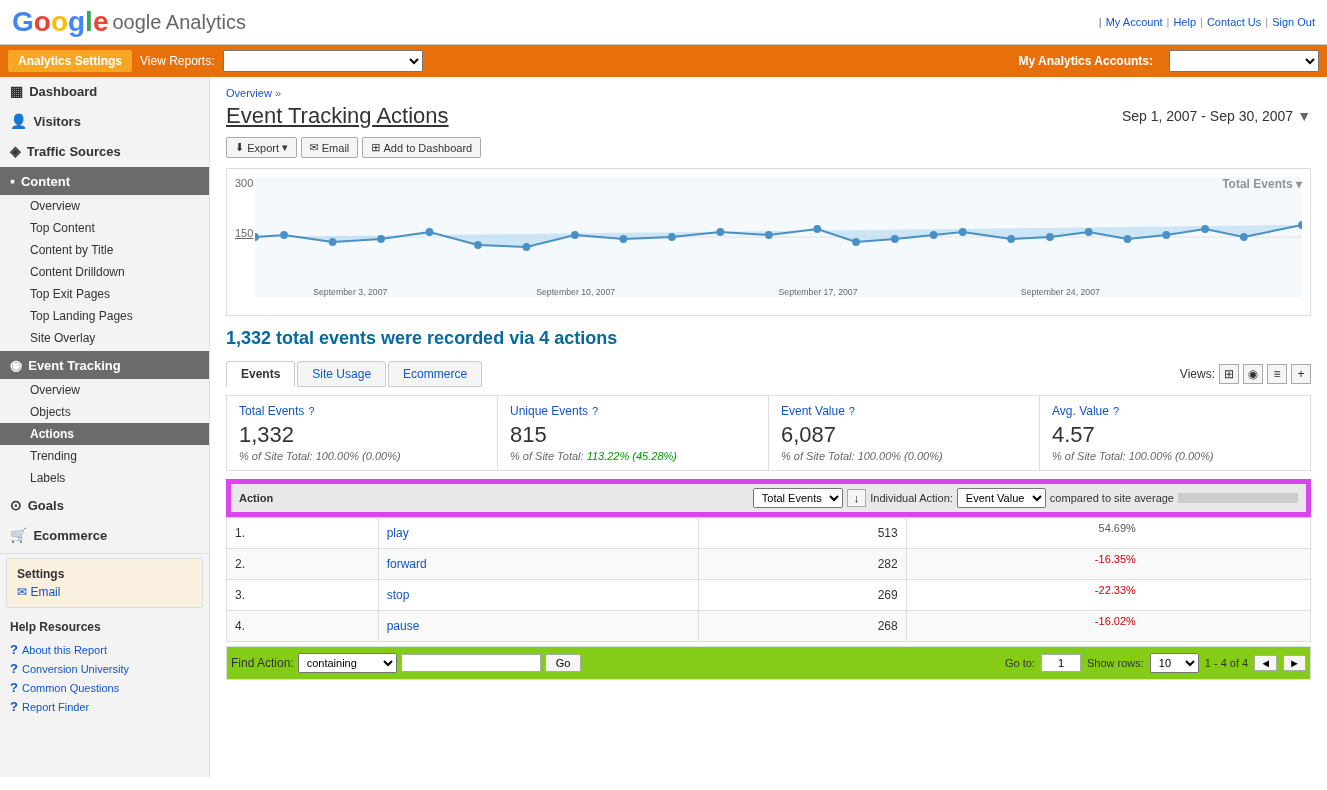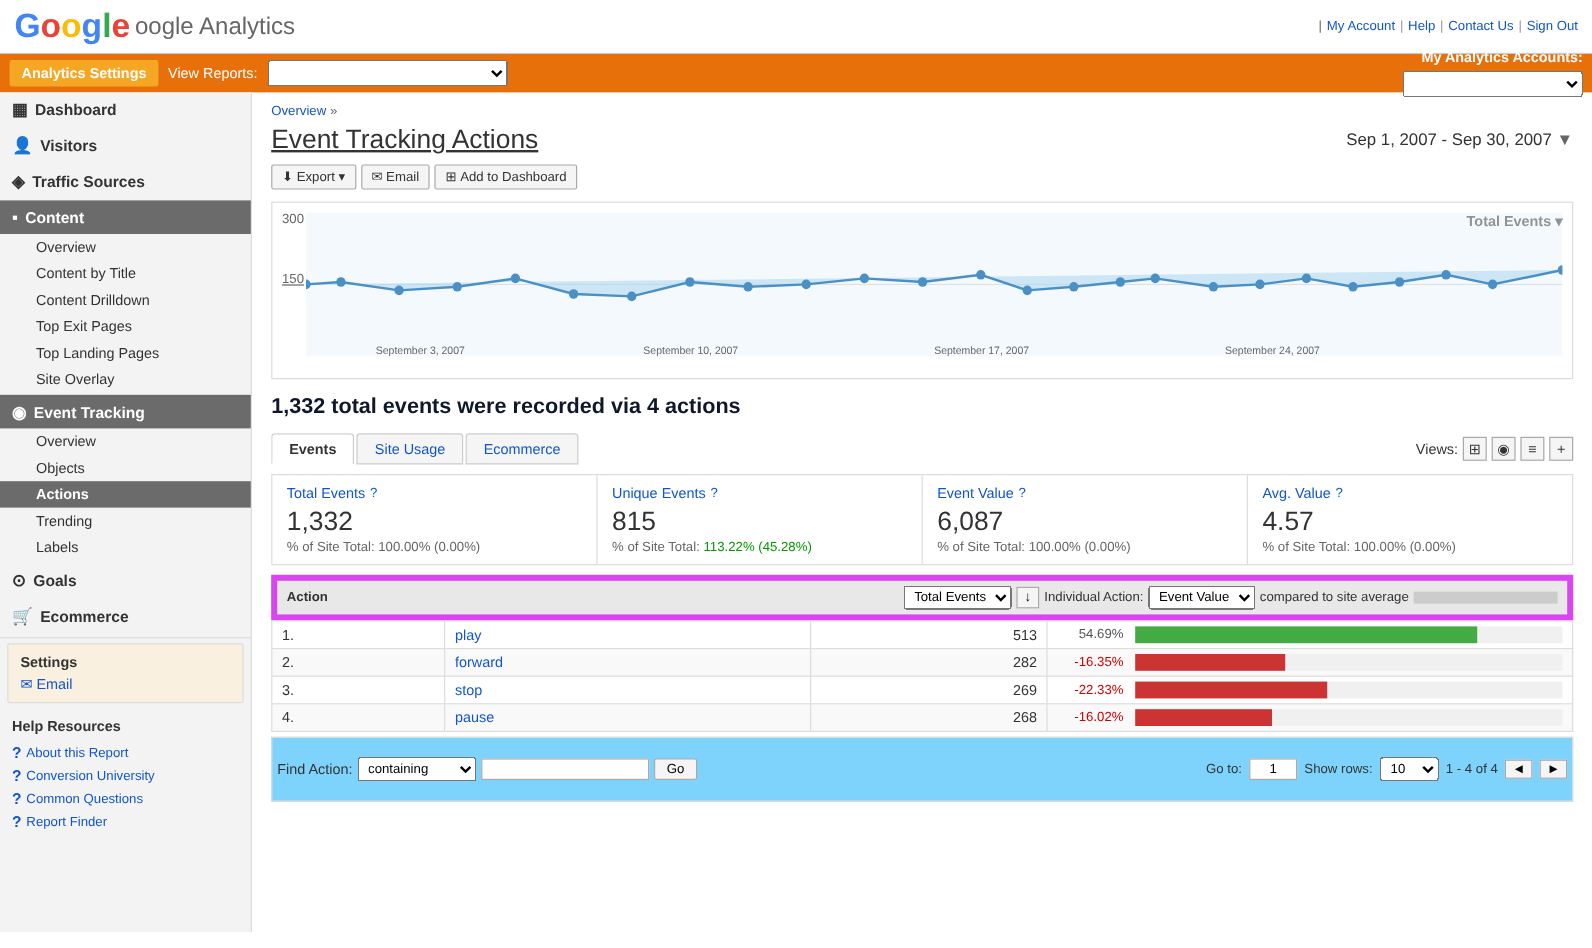--- a/index.html
+++ b/index.html
@@ -17,21 +17,21 @@
     #header-links { font-size: 11px; color: #666; display: flex; align-items: center; gap: 4px; }
     #header-links a { color: #1155cc; text-decoration: none; }
     .sep { color: #999; }
 
     
     #toolbar { background: #e8700a; display: flex; align-items: center; justify-content: space-between; padding: 0 8px; height: 32px; }
     #toolbar-left { display: flex; align-items: center; gap: 8px; }
     #analytics-settings-btn { background: #f5a623; color: #fff; border: none; padding: 4px 10px; font-size: 12px; font-weight: bold; cursor: pointer; border-radius: 2px; }
     #view-reports-label { color: #fff; font-size: 12px; font-weight: normal; }
     #view-reports-select { width: 200px; height: 22px; font-size: 11px; }
-    #toolbar-right { display: flex; align-items: flex-end; gap: 4px; flex-direction: column; }
+    #toolbar-right { display: flex; align-items: center; gap: 16px; }
     #my-analytics-label { color: #fff; font-size: 12px; font-weight: bold; }
     #my-analytics-select { width: 150px; height: 22px; font-size: 11px; }
 
     
     #layout { display: flex; min-height: 700px; }
 
     
     #sidebar { width: 210px; background: #f3f3f3; border-right: 1px solid #ddd; flex-shrink: 0; padding-bottom: 20px; }
     .sidebar-section { margin-bottom: 2px; }
     .sidebar-main-item { display: flex; align-items: center; gap: 6px; padding: 6px 10px; cursor: pointer; font-size: 13px; font-weight: bold; color: #333; }
@@ -67,57 +67,57 @@
     
     #action-bar { display: flex; align-items: center; gap: 4px; margin-bottom: 10px; }
     .action-btn { display: flex; align-items: center; gap: 3px; padding: 3px 8px; border: 1px solid #aaa; background: #f5f5f5; cursor: pointer; font-size: 11px; color: #333; border-radius: 2px; }
 
     
     #chart-area { border: 1px solid #ddd; background: #fff; margin-bottom: 12px; padding: 8px; position: relative; }
     #chart-total-events { position: absolute; top: 8px; right: 8px; font-size: 12px; color: #333; font-weight: bold; cursor: pointer; }
 
     
     #summary-text { font-size: 18px; color: #333; margin-bottom: 12px; }
-    #summary-text strong { color: #0f172a; font-weight: bold; }
+    #summary-text strong { color: #0369a1; font-weight: bold; }
 
     
     #tabs { display: flex; align-items: center; justify-content: space-between; margin-bottom: 8px; }
     #tab-list { display: flex; gap: 0; }
     .tab { padding: 5px 14px; border: 1px solid #ccc; background: #f5f5f5; cursor: pointer; font-size: 12px; color: #1155cc; border-radius: 3px 3px 0 0; margin-right: 2px; }
     .tab.active { background: #fff; border-bottom: 1px solid #fff; color: #333; font-weight: bold; }
     #views-control { display: flex; align-items: center; gap: 4px; font-size: 12px; }
     #views-label { color: #333; }
     .view-icon { width: 20px; height: 20px; border: 1px solid #aaa; background: #f5f5f5; cursor: pointer; display: flex; align-items: center; justify-content: center; font-size: 12px; }
 
     
     #metrics-row { display: flex; border: 1px solid #ddd; margin-bottom: 8px; }
     .metric-cell { flex: 1; padding: 8px 12px; border-right: 1px solid #ddd; }
     .metric-cell:last-child { border-right: none; }
     .metric-label { font-size: 12px; color: #1155cc; margin-bottom: 4px; display: flex; align-items: center; gap: 4px; }
     .metric-value { font-size: 22px; color: #333; font-weight: normal; margin-bottom: 2px; }
-    .metric-sub { font-size: 11px; color: #666; }
+    .metric-sub { font-size: 11px; color: #666; font-style: italic; }
     .metric-sub .positive { color: #090; }
     .help-q { color: #1155cc; font-size: 11px; cursor: pointer; }
 
     
     #data-table { width: 100%; border-collapse: collapse; }
     #data-table td { border: 1px solid #ddd; padding: 4px 8px; font-size: 12px; vertical-align: middle; }
     #data-table tr:nth-child(even) { background: #f9f9f9; }
     .num-cell { text-align: right; }
     a.row-link { color: #1155cc; text-decoration: none; }
 
     
-    .bar-cell { display: flex; align-items: center; gap: 10px; }
+    .bar-cell { display: flex; align-items: center; gap: 10px; flex-direction: column; }
     .bar-pct-text { font-size: 11px; color: #555; width: 55px; text-align: right; }
     .bar-container { flex: 1; height: 14px; background: #f0f0f0; }
     .bar-fill-green { height: 100%; background: #4a4; }
     .bar-fill-red { height: 100%; background: #c33; }
 
     
-    #filter-row { display: flex; align-items: center; justify-content: space-between; margin-top: 4px; padding: 16px 4px; background: #7dd3fc; border: 1px solid #ddd; }
+    #filter-row { display: flex; align-items: center; justify-content: space-between; margin-top: 4px; padding: 6px 4px; background: #84cc16; border: 1px solid #ddd; }
     #filter-left { display: flex; align-items: center; gap: 4px; }
     #filter-label { font-size: 12px; }
     #filter-select { font-size: 11px; padding: 2px 4px; }
     #filter-input { width: 140px; font-size: 11px; padding: 2px 4px; border: 1px solid #aaa; }
     #go-btn { padding: 2px 10px; font-size: 11px; background: #f5f5f5; border: 1px solid #aaa; cursor: pointer; border-radius: 2px; }
     #filter-right { display: flex; align-items: center; gap: 6px; font-size: 11px; }
     #goto-label { }
     #goto-input { width: 40px; font-size: 11px; padding: 2px 4px; border: 1px solid #aaa; text-align: center; }
     #show-rows-label { }
     #show-rows-select { font-size: 11px; padding: 2px 4px; }
@@ -198,20 +198,21 @@
         <span>Traffic Sources</span>
       </div>
     </div>
 
     <div class="sidebar-section">
       <div class="sidebar-main-item active">
         <span class="icon">▪</span>
         <span>Content</span>
       </div>
       <div class="sidebar-sub-item">Overview</div>
+      <div class="sidebar-sub-item">Top Content</div>
       <div class="sidebar-sub-item">Content by Title</div>
       <div class="sidebar-sub-item">Content Drilldown</div>
       <div class="sidebar-sub-item">Top Exit Pages</div>
       <div class="sidebar-sub-item">Top Landing Pages</div>
       <div class="sidebar-sub-item">Site Overlay</div>
     </div>
 
     <div class="sidebar-section">
       <div class="sidebar-main-item" style="background:#6b6b6b;color:#fff;">
         <span class="icon">◉</span>

